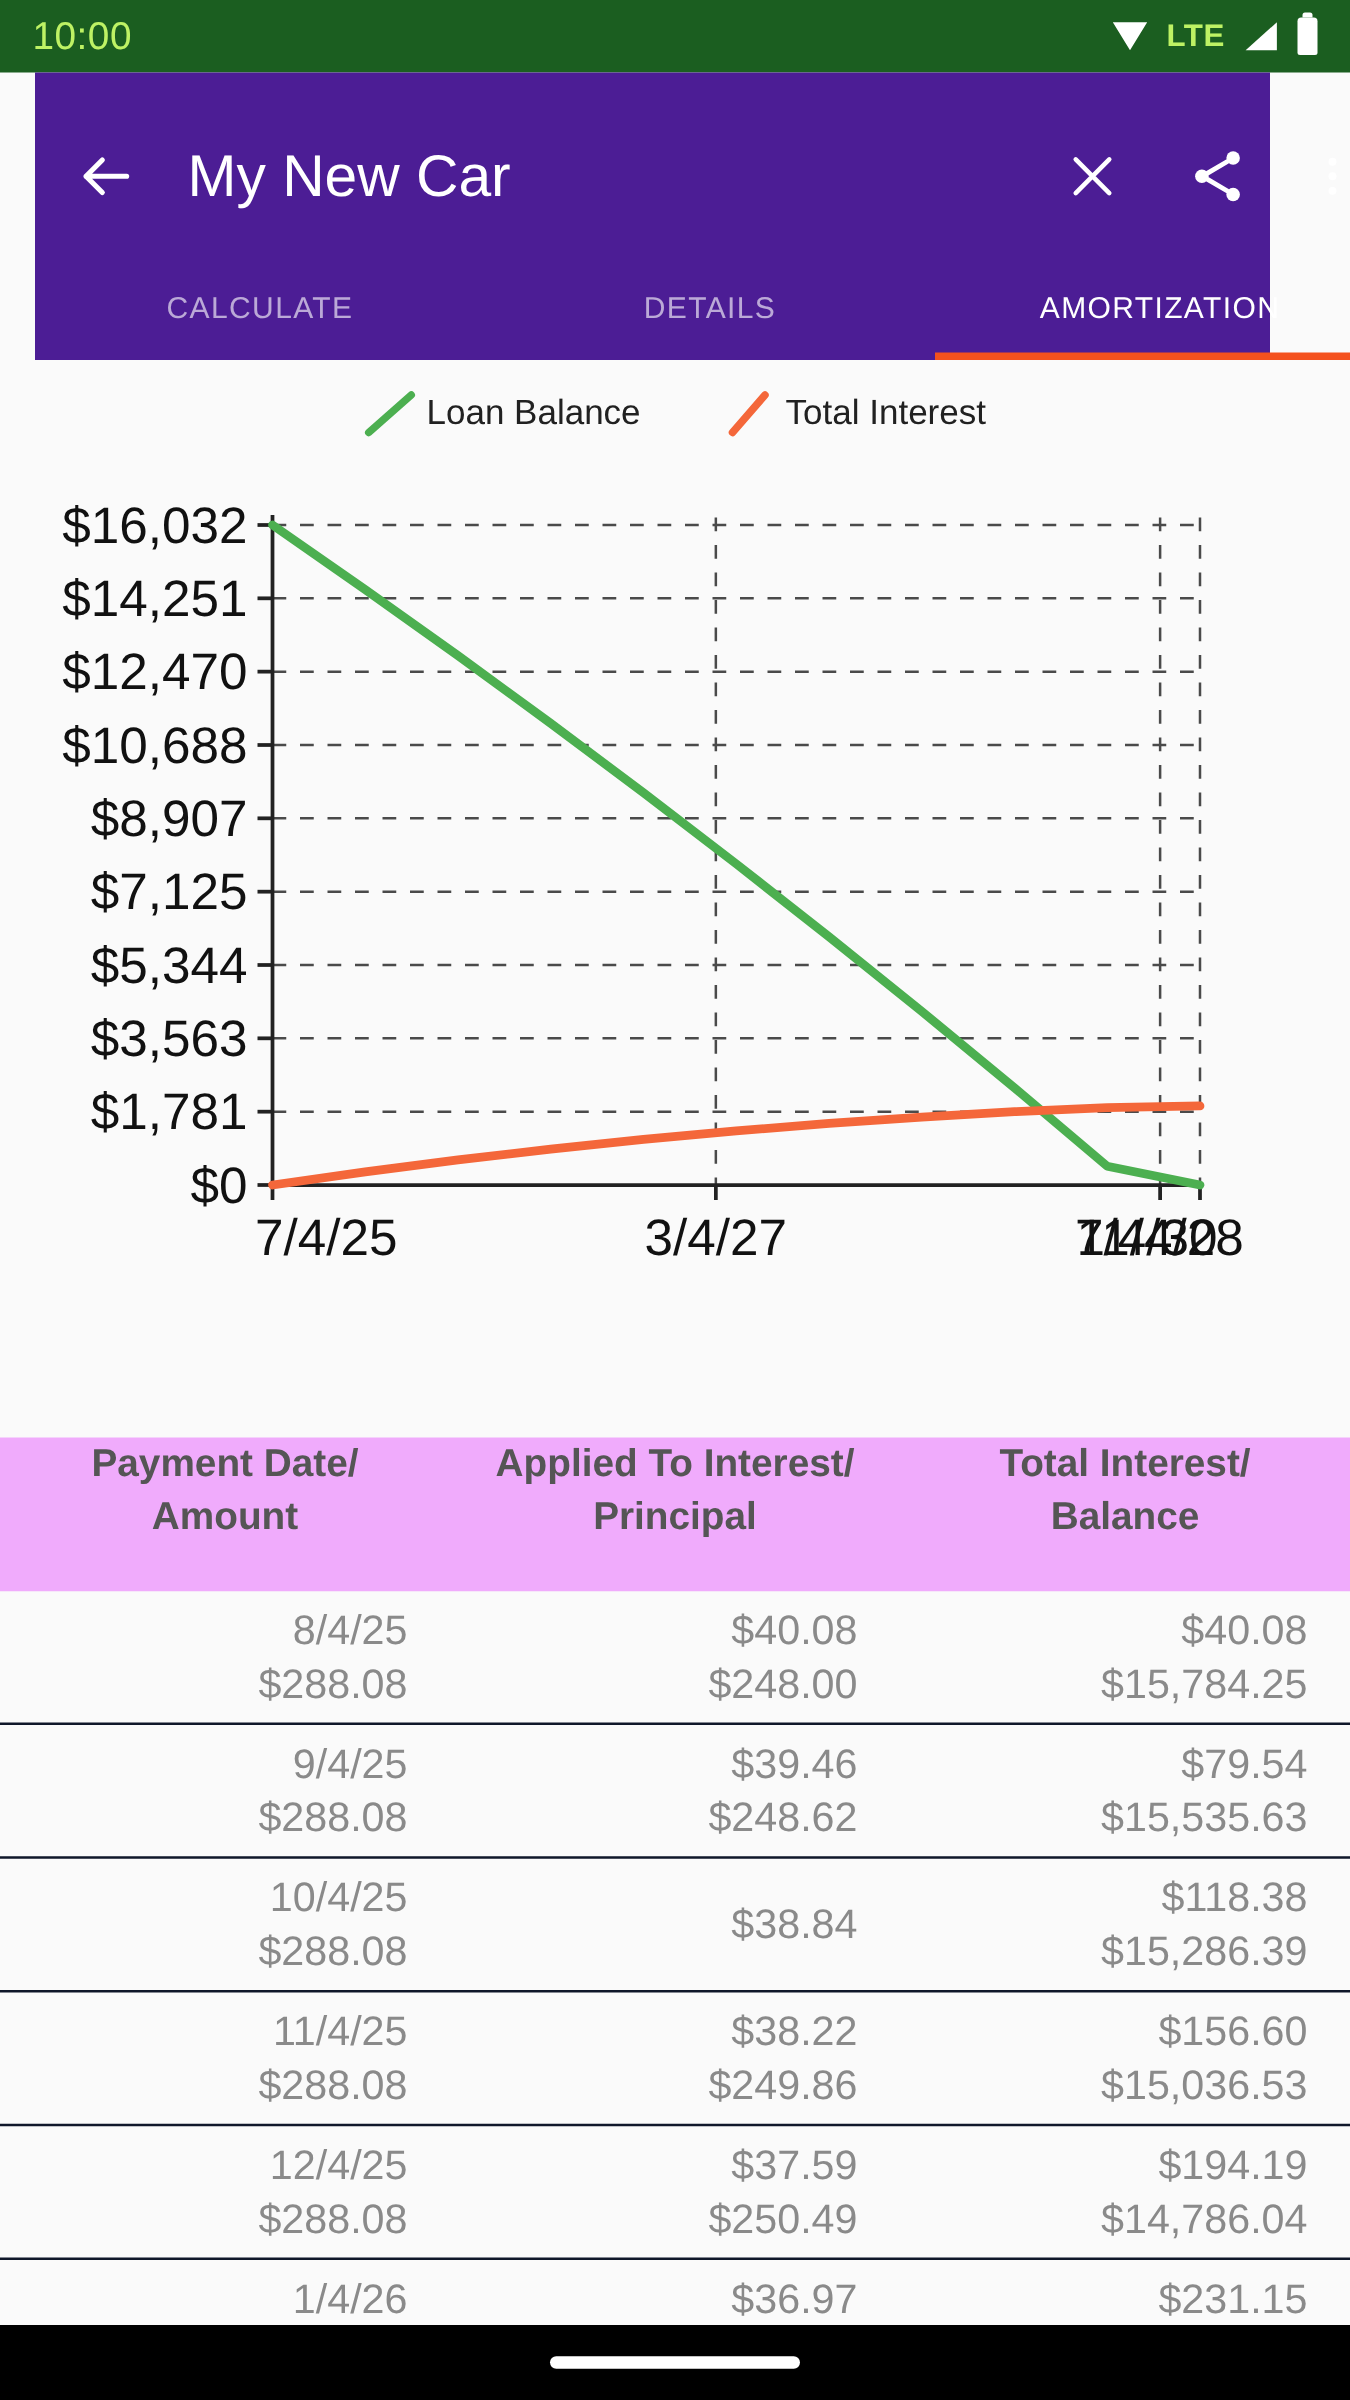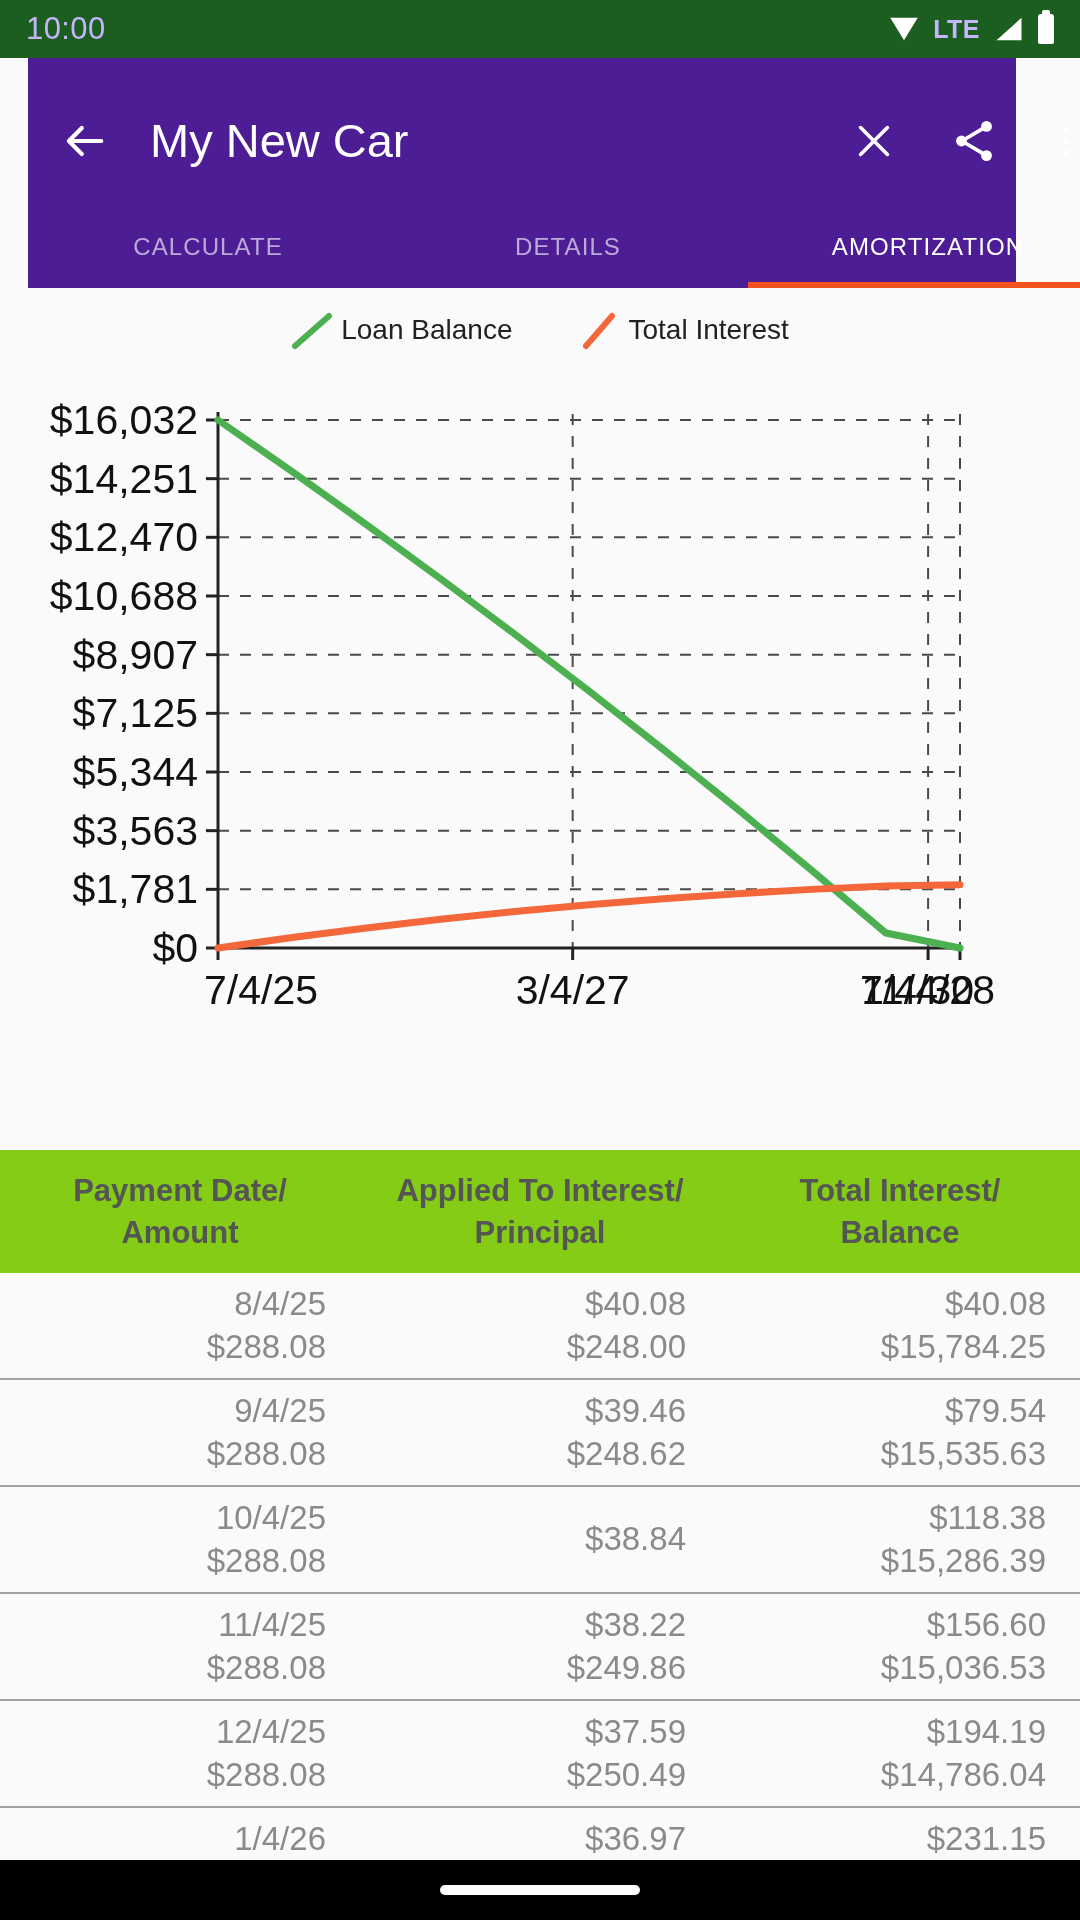--- a/index.html
+++ b/index.html
@@ -7,21 +7,21 @@
     width: 1080px; height: 1920px;
     background: #000;
     font-family: "Liberation Sans", sans-serif;
     overflow: hidden;
   }
   #app { position: relative; width: 1080px; height: 1920px; background:#fafafa; }
 
   
   .statusbar{
     position:absolute; left:0; top:0; width:1080px; height:58px;
-    background:#1B5E20; color:#c4b5fd;
+    background:#1B5E20; color:#bef264;
     display:flex; align-items:center; justify-content:space-between;
     padding:0 26px;
   }
   .statusbar .clock{ font-size:31px; letter-spacing:.4px; }
   .sb-right{ display:flex; align-items:center; gap:14px; }
   .ic-wifi{ width:30px; height:30px; }
   .ic-lte{ font-size:25px; font-weight:700; letter-spacing:.5px;text-align:center; }
   .ic-sig{ width:30px; height:26px; }
   .ic-bat{ width:16px; height:30px; background:#fff; border-radius:3px 3px 2px 2px; position:relative; }
   .ic-bat:before{ content:""; position:absolute; left:4px; top:-4px; width:8px; height:4px; background:#fff; border-radius:2px 2px 0 0; }
@@ -75,28 +75,28 @@
 
   .plot-wrap{ position:absolute; left:0; top:60px; width:1080px; height:800px; }
   .plot-svg{ display:block; }
 
   
   .table{
     position:absolute; left:0; top:1150px; width:1080px; height:730px;
     background:#fafafa;
   }
   .thead{
-    display:flex; background:#84cc16; height:123px; align-items:center;
+    display:flex; background:#f0abfc; height:123px; 
   }
   .th{
     flex:1; text-align:center; font-size:31px; font-weight:700; color:#555;
     line-height:1.35; padding:0 6px;
   }
   .trow{
-    display:flex; border-bottom:2px solid #a3a3a3; height:107px;
+    display:flex; border-bottom:2px solid #0f172a; height:107px;
     align-items:center;
   }
   .td{
     flex:1; text-align:right; font-size:33px; color:#8a8a8a; line-height:1.28;
     padding-right:34px;
   }
   .td div{ white-space:nowrap; }
 
   
   .navbar{

